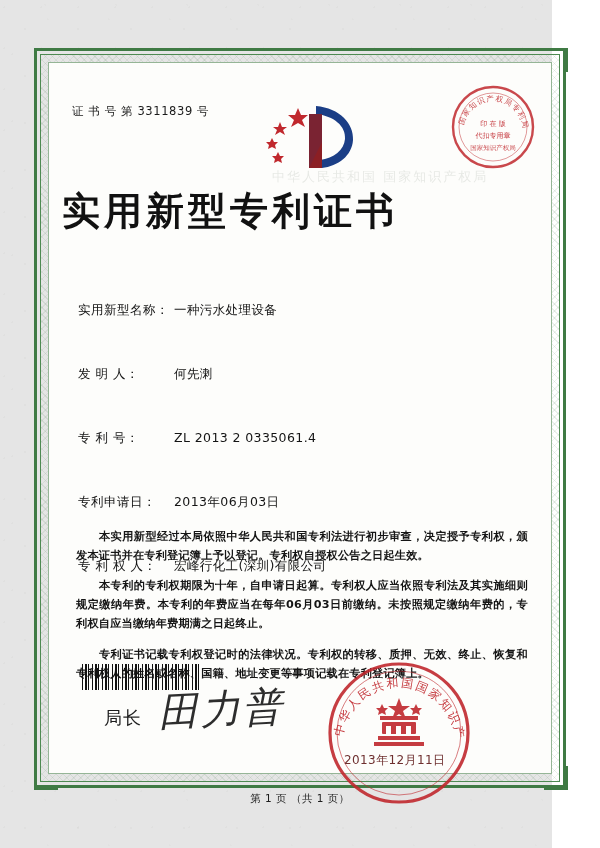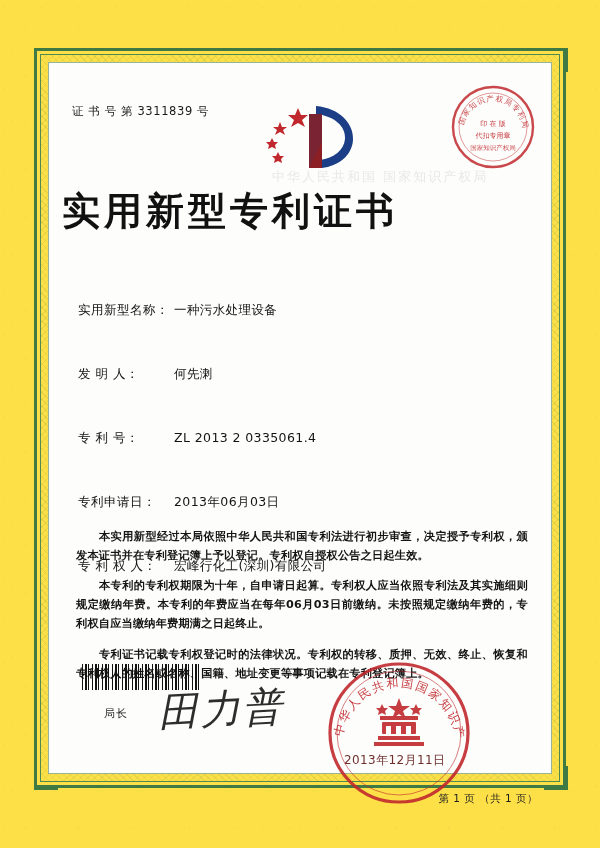--- a/index.html
+++ b/index.html
@@ -10,23 +10,23 @@
   body {
     width: 600px;
     height: 848px;
     font-family: "DejaVu Sans", "Liberation Sans", sans-serif;
     color: #1d1d1d;
     overflow: hidden;
   }
 
   .page {
     position: relative;
-    width: 600px;
+    width: 552px;
     height: 848px;
-    background: #fde047;
+    background: #e5e5e5;
   }
 
   
   .paper-noise {
     position: absolute;
     inset: 0;
     background-image:
       radial-gradient(circle at 12% 18%, rgba(140,140,130,0.05) 0 1px, transparent 1px),
       radial-gradient(circle at 47% 62%, rgba(140,140,130,0.05) 0 1px, transparent 1px),
       radial-gradient(circle at 78% 33%, rgba(140,140,130,0.04) 0 1px, transparent 1px),
@@ -175,21 +175,21 @@
     background-image: repeating-linear-gradient(90deg,
       #111 0 1px, transparent 1px 3px,
       #111 3px 5px, transparent 5px 6px,
       #111 6px 7px, transparent 7px 10px);
   }
 
   .director {
     position: absolute;
     left: 42px;
     top: 630px;
-    font-size: 11px;
+    font-size: 18px;
     letter-spacing: 1px;
   }
   .signature {
     position: absolute;
     left: 96px;
     top: 606px;
     font-family: "DejaVu Serif", "Liberation Serif", serif;
     font-size: 40px;
     color: #1c1c1c;
     font-style: italic;
@@ -213,21 +213,21 @@
     font-size: 12px;
     color: #6e2f2f;
     letter-spacing: 0.4px;
   }
 
   .page-footer {
     position: absolute;
     left: 0;
     top: 716px;
     width: 476px;
-    text-align: right;
+    text-align: center;
     font-size: 10.5px;
     color: #1d1d1d;
     letter-spacing: 0.5px;
   }
 
   
   .watermark {
     position: absolute;
     left: 210px;
     top: 90px;

